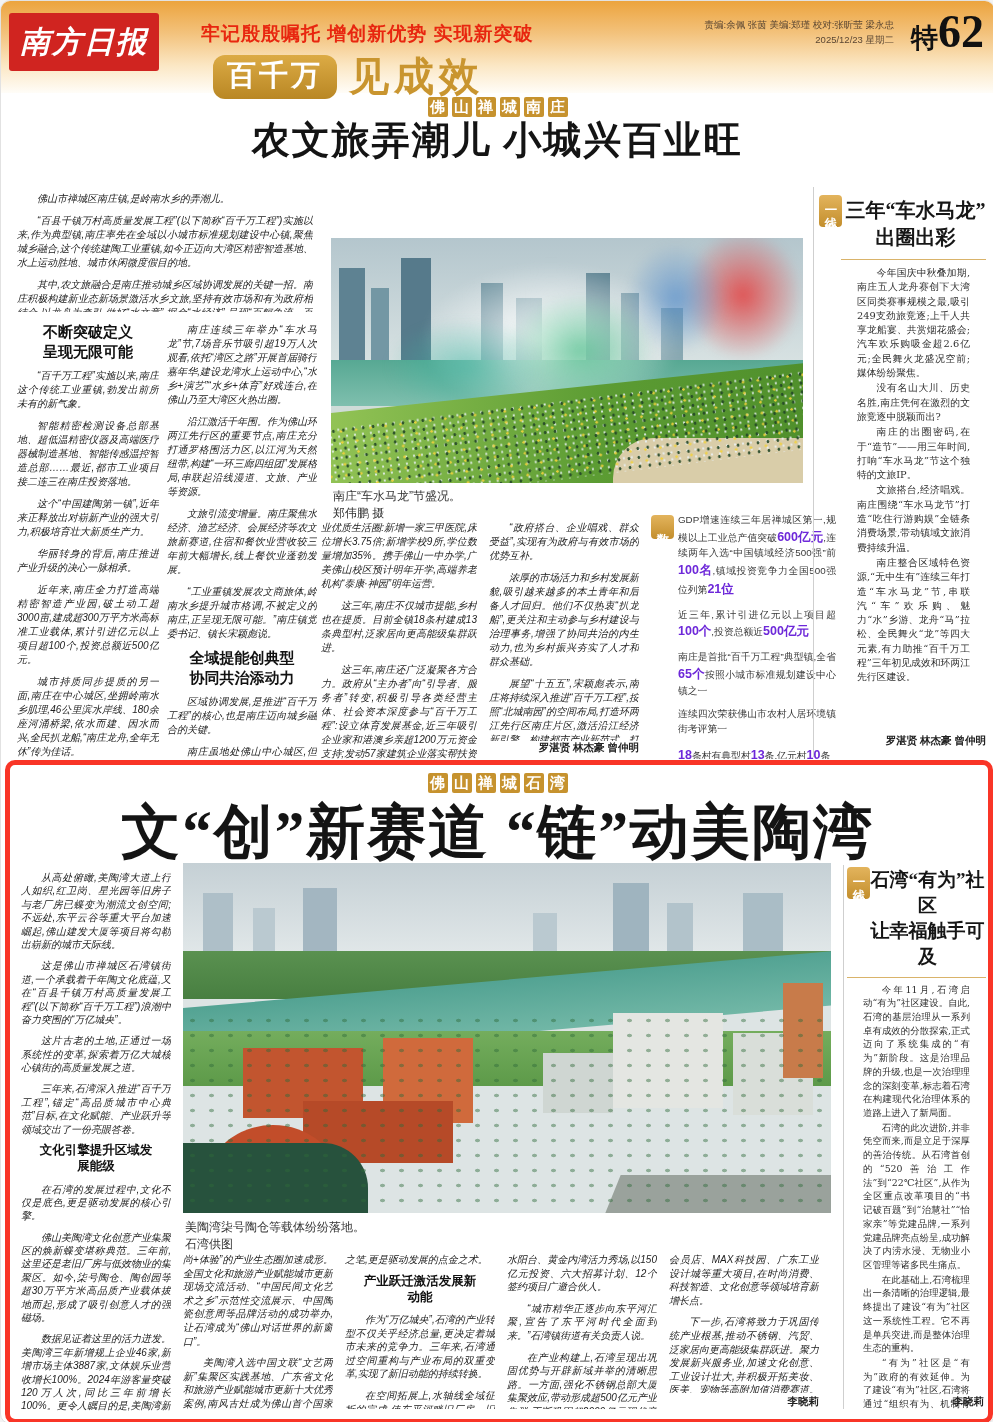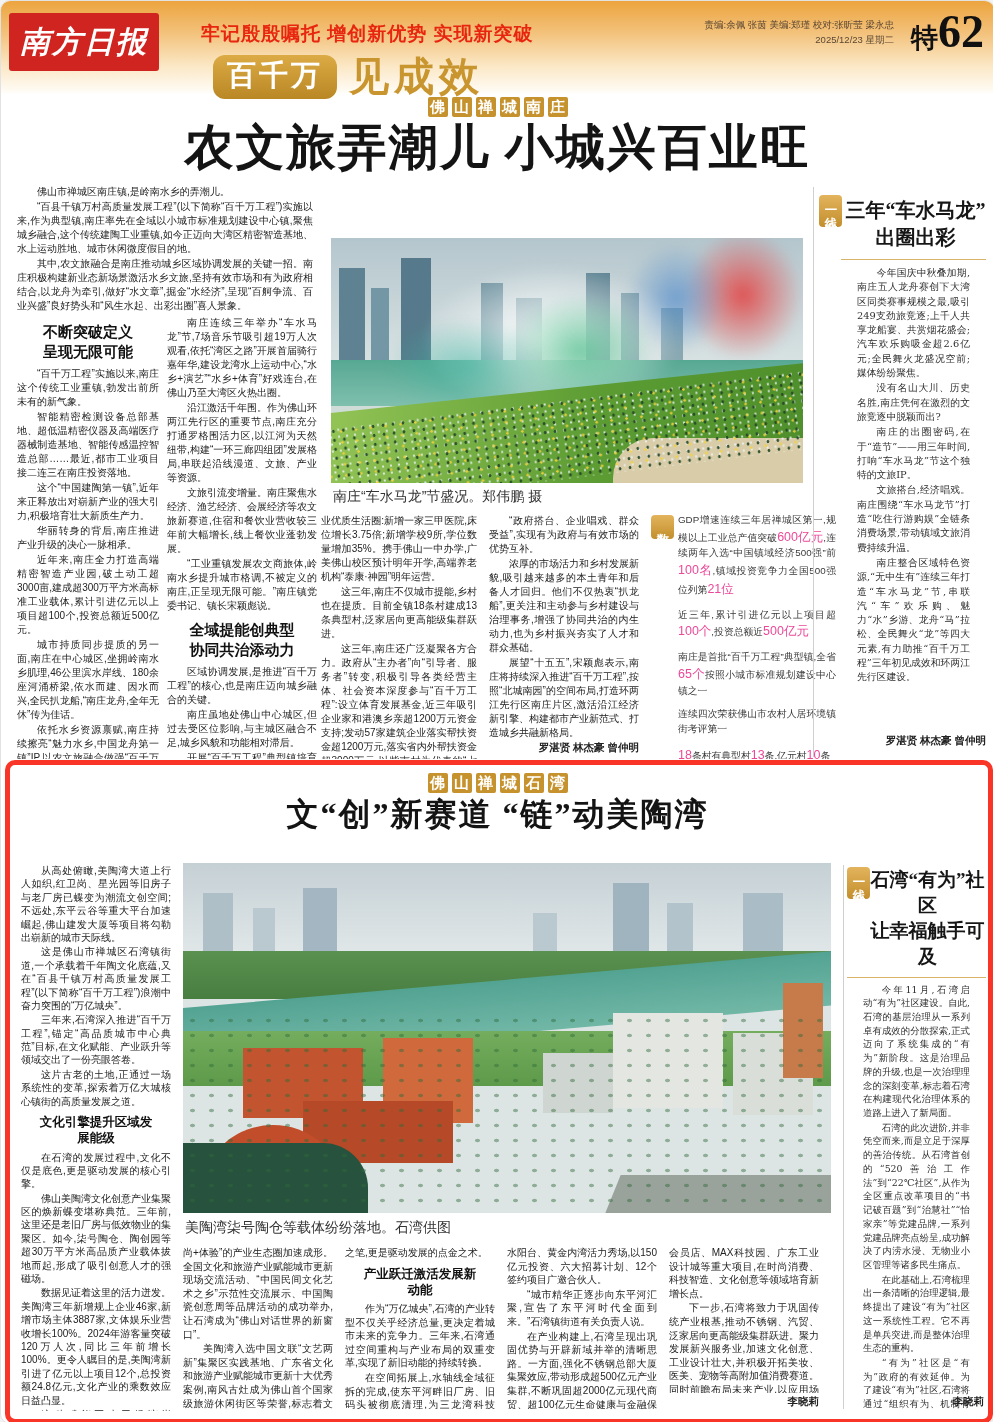--- a/index.html
+++ b/index.html
@@ -22,47 +22,47 @@
   .pageno{right:10px;top:4px;font-family:"Liberation Serif",serif;font-weight:900;color:#111;}
   .pageno .t{font-size:27px;}
   .pageno .n{font-size:46px;}
 
   
   .kicker{left:0;width:993px;text-align:center;}
   .kicker span{display:inline-block;background:#c6922e;color:#fff;font-weight:bold;font-size:15px;
                width:20px;height:20px;line-height:20px;margin:0 2px;border-radius:2px;}
   .headline{left:0;width:993px;text-align:center;font-family:"Liberation Serif",serif;
             font-weight:900;color:#141414;letter-spacing:2px;white-space:nowrap;}
-  .h1size{font-size:49px;}
-  .h2size{font-size:32px;}
+  .h1size{font-size:38px;}
+  .h2size{font-size:59px;}
 
   
   .bodycol{font-size:10px;line-height:1.4;text-align:justify;color:#222;overflow:hidden;}
-  .bodycol p{margin:1px 0 1px;text-indent:2em;}
+  .bodycol p{margin:8px 0 1px;text-indent:2em;font-style:italic;}
   .cont > p:first-child, p.cont{text-indent:0;}
   .colsub{font-weight:900;text-align:center;font-size:15px;line-height:1.3;margin:7px 0 6px;color:#111;text-indent:0;}
   .colsub.small{font-size:12.5px;margin:6px 16px 4px;}
-  .caption{display:flex;justify-content:flex-start;font-size:14px;color:#333;}
+  .caption{display:flex;justify-content:space-between;font-size:12px;color:#333;flex-direction:column;}
   .byline{font-weight:bold;font-size:10.5px;color:#222;text-align:right;}
 
   
   .vtab{writing-mode:vertical-rl;background:linear-gradient(#e3b45d,#c38e2c);color:#fff;
         font-weight:bold;font-size:12.5px;letter-spacing:4px;padding:8px 3px;border-radius:4px;text-align:center;}
   .sidebar{overflow:hidden;}
   .sbtitle{font-family:"Liberation Serif",serif;font-weight:900;font-size:20px;line-height:1.35;
            text-align:center;color:#161616;}
   .sbbody{font-family:"DejaVu Serif","Liberation Serif",serif;font-size:9.8px;line-height:1.46;
           text-align:justify;color:#2e2e2e;overflow:hidden;}
   .sbbody p{margin:0 16px 1px;text-indent:2em;}
   .vrule{width:1px;background:#cfcfcf;}
 
   
   .shudu{padding-left:27px;overflow:hidden;}
   .sd-item{margin-bottom:9px;font-size:9.8px;line-height:1.5;color:#3a3a3a;text-align:justify;}
-  .sd-item .hl{color:#ec4899;font-weight:normal;font-size:12.5px;}
+  .sd-item .hl{color:#6d28d9;font-weight:bold;font-size:12.5px;}
 
   
   .redbox{left:4px;top:759px;width:978px;height:654px;border:5px solid #f93527;border-radius:10px;
           z-index:60;pointer-events:none;}
 
   
   .photo1{left:330px;top:237px;width:472px;height:245px;overflow:hidden;background:#cfdcd8;}
   .p1sky{left:0;top:0;width:100%;height:130px;background:linear-gradient(#b4c6cd,#d9e3e3);}
   .p1water{left:0;top:122px;width:100%;height:46px;background:linear-gradient(#57a893,#7fbfae);}
   .smoke{border-radius:50%;filter:blur(4px);}
@@ -225,22 +225,22 @@
 
   <div class="abs redbox"></div>
 
   <div class="abs kicker" style="top:772px;z-index:5;"><span>佛</span><span>山</span><span>禅</span><span>城</span><span>石</span><span>湾</span></div>
   <div class="abs headline h2size" style="top:792px;z-index:5;">文“创”新赛道 “链”动美陶湾</div>
 
   <div class="abs bodycol" style="left:20px;top:862px;width:150px;height:548px;line-height:1.34;">
     <div>
         <p>从高处俯瞰,美陶湾大道上行人如织,红卫岗、星光园等旧房子与老厂房已蝶变为潮流文创空间;不远处,东平云谷等重大平台加速崛起,佛山建发大厦等项目将勾勒出崭新的城市天际线。</p>
         <p>这是佛山市禅城区石湾镇街道,一个承载着千年陶文化底蕴,又在“百县千镇万村高质量发展工程”(以下简称“百千万工程”)浪潮中奋力突围的“万亿城央”。</p>
+        <p>这片古老的土地,正通过一场系统性的变革,探索着万亿大城核心镇街的高质量发展之道。</p>
         <p>三年来,石湾深入推进“百千万工程”,锚定“高品质城市中心典范”目标,在文化赋能、产业跃升等领域交出了一份亮眼答卷。</p>
-        <p>这片古老的土地,正通过一场系统性的变革,探索着万亿大城核心镇街的高质量发展之道。</p>
       </div>
     <div class="colsub small">文化引擎提升区域发展能级</div>
     <div>
         <p>在石湾的发展过程中,文化不仅是底色,更是驱动发展的核心引擎。</p>
         <p>佛山美陶湾文化创意产业集聚区的焕新蝶变堪称典范。三年前,这里还是老旧厂房与低效物业的集聚区。如今,柒号陶仓、陶创园等超30万平方米高品质产业载体拔地而起,形成了吸引创意人才的强磁场。</p>
         <p>数据见证着这里的活力迸发。美陶湾三年新增规上企业46家,新增市场主体3887家,文体娱乐业营收增长100%。2024年游客量突破120万人次,同比三年前增长100%。更令人瞩目的是,美陶湾新引进了亿元以上项目12个,总投资额24.8亿元,文化产业的乘数效应日益凸显。</p>
         <p>这种赋能不止于经济指标。“通过红卫岗、星光园、和光美术馆等项目的落地,我们将文化基因深度植入城市更新,有效助力石湾全域协调发展。”石湾镇街道“百千万工程”指挥部办公室有关负责人说。</p>
       </div>
   </div>
 

